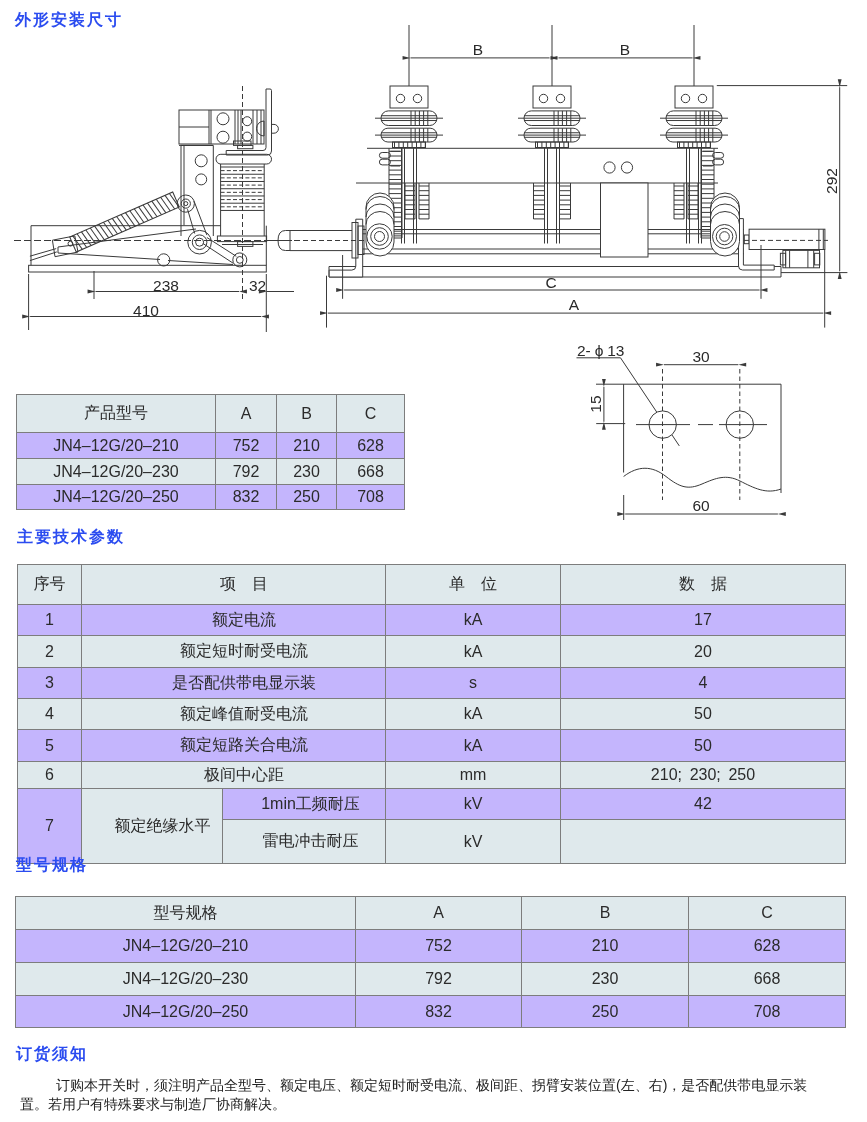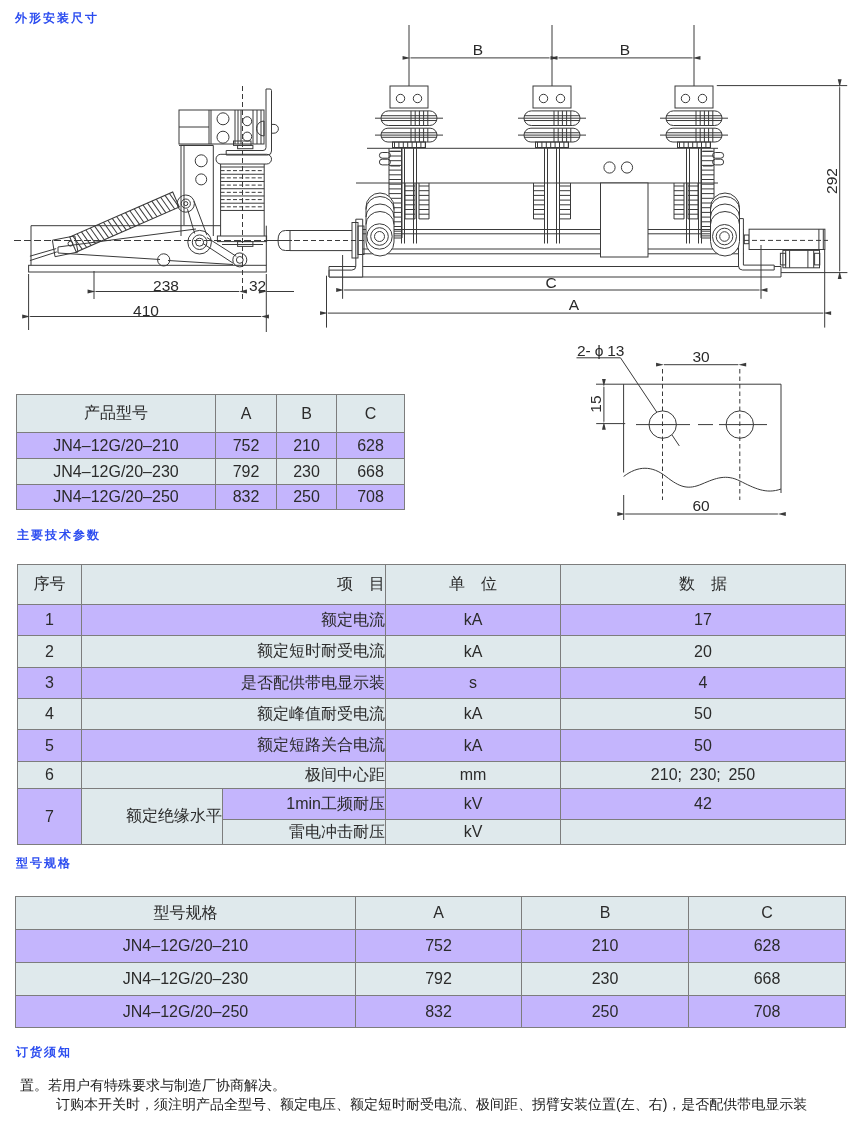--- a/index.html
+++ b/index.html
@@ -1,22 +1,22 @@
 <!DOCTYPE html>
 <html><head><meta charset="utf-8"><style>
 html,body{margin:0;padding:0}
 body{width:867px;height:1122px;position:relative;background:#ffffff;font-family:"Liberation Sans",sans-serif;overflow:hidden}
 .abs{position:absolute}
-h2{margin:0;font-size:12px;font-weight:bold;color:#2b4cf0;letter-spacing:2px}
+h2{margin:0;font-size:16px;font-weight:bold;color:#2b4cf0;letter-spacing:2px}
 table{border-collapse:collapse;table-layout:fixed}
 td{border:1px solid #7d7d7d;text-align:center;color:#2b2b2b;font-size:16px;padding:0;overflow:hidden}
 .g{background:#dfe9ec}
 .w{background:#c4b5fd}
-td.lf{text-align:right;padding-left:21px}
-td.lf2{text-align:right;padding-left:13px}
+td.lf{text-align:center;padding-left:21px}
+td.lf2{text-align:center;padding-left:13px}
 </style></head>
 <body>
 <h2 class="abs" style="left:15px;top:10px">外形安装尺寸</h2>
 <svg class="abs" style="left:0;top:0" width="867" height="535" viewBox="0 0 867 535" fill="none" stroke="#3a3a3a" stroke-width="1">
 <defs>
       <marker id="ar" viewBox="0 0 10 6" refX="0.5" refY="3" markerWidth="13" markerHeight="5" orient="auto-start-reverse">
         <path d="M0.5,3 L10,0.7 L10,5.3 Z" fill="#3a3a3a" stroke="none"></path>
       </marker>
     </defs>
 <g>
@@ -519,21 +519,21 @@
         <td>mm</td>
         <td>210;  230;  250</td>
       </tr>
 <tr style="height:31px">
         <td rowspan="2" class="w">7</td>
         <td rowspan="2" class="lf g">额定绝缘水平</td>
         <td class="lf2 w">1min工频耐压</td>
         <td class="w">kV</td>
         <td class="w">42</td>
       </tr>
-<tr class="g" style="height:25px">
+<tr class="g" style="height:44px">
         <td class="lf2">雷电冲击耐压</td>
         <td>kV</td>
         <td></td>
       </tr>
 </tbody>
   </table>
 
 <h2 class="abs" style="left:16px;top:855px">型号规格</h2>
 <table class="abs" style="left:15px;top:896px;width:830px">
 <colgroup>
@@ -565,14 +565,14 @@
         <td>JN4–12G/20–250</td>
         <td>832</td>
         <td>250</td>
         <td>708</td>
       </tr>
 </tbody>
   </table>
 
 <h2 class="abs" style="left:16px;top:1044px">订货须知</h2>
 <div class="abs" style="left:20px;top:1076px;width:847px;font-size:14px;color:#222;line-height:18.5px;white-space:nowrap">
+<div style="text-indent:36px">订购本开关时，须注明产品全型号、额定电压、额定短时耐受电流、极间距、拐臂安装位置(左、右)，是否配供带电显示装</div>
 <div>置。若用户有特殊要求与制造厂协商解决。</div>
-<div style="text-indent:36px">订购本开关时，须注明产品全型号、额定电压、额定短时耐受电流、极间距、拐臂安装位置(左、右)，是否配供带电显示装</div>
 </div>
 </body></html>

